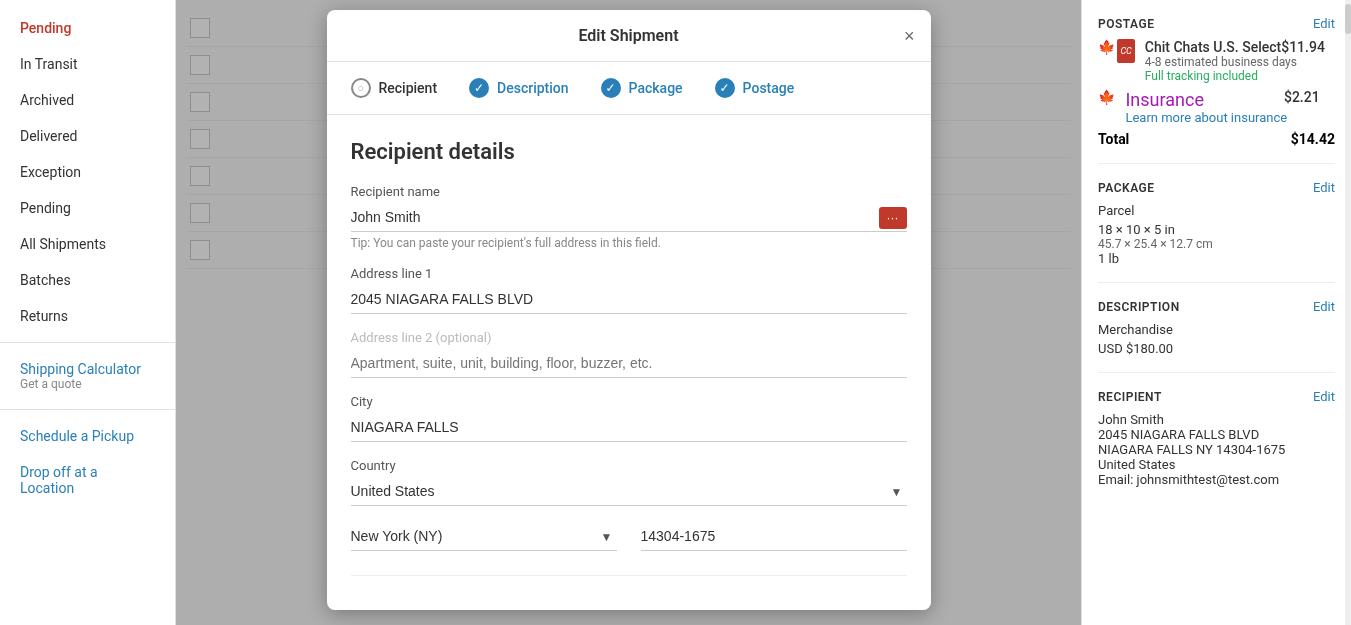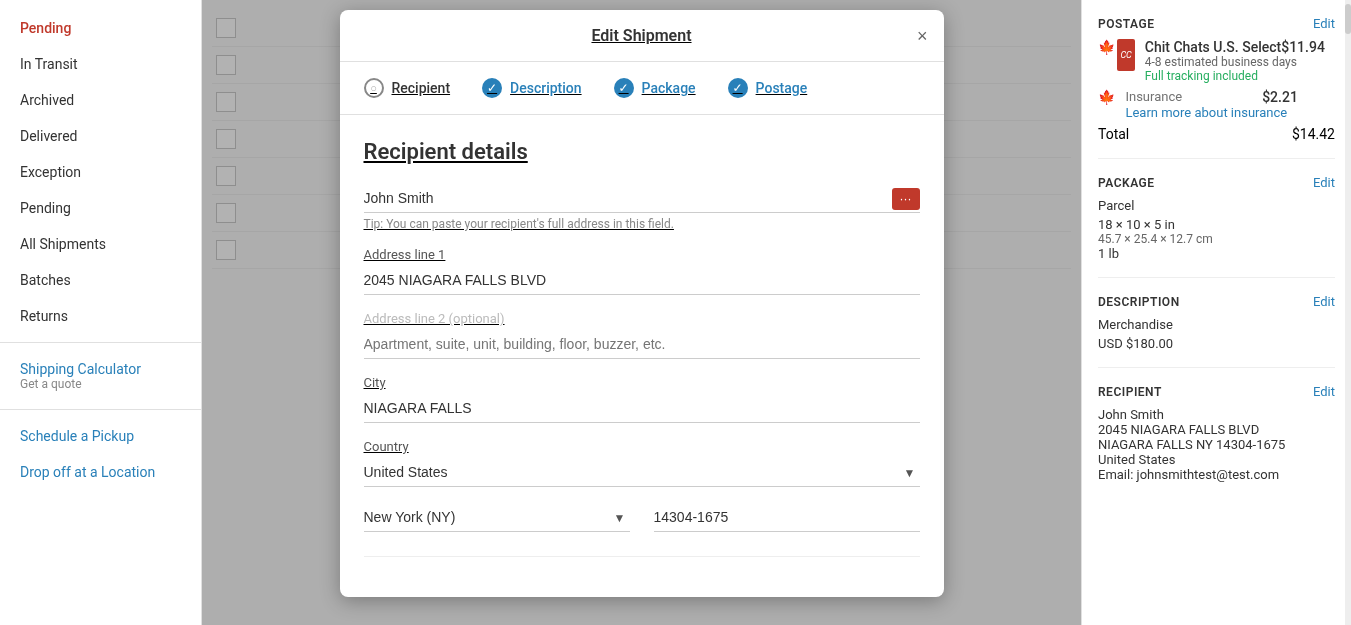--- a/index.html
+++ b/index.html
@@ -1,19 +1,19 @@
 <!DOCTYPE html>
 <html><head>
   <meta charset="utf-8">
   <style>
     * { box-sizing: border-box; margin: 0; padding: 0; }
     body { font-family: -apple-system, BlinkMacSystemFont, 'Segoe UI', Roboto, sans-serif; background: #f5f5f5; display: flex; height: 625px; overflow: hidden; }
 
     
-    .sidebar { width: 202px; background: #fff; border-right: 1px solid #e0e0e0; padding: 10px 0; flex-shrink: 0; }
+    .sidebar { width: 176px; background: #fff; border-right: 1px solid #e0e0e0; padding: 10px 0; flex-shrink: 0; }
     .sidebar-item { padding: 10px 20px; cursor: pointer; font-size: 14px; color: #333; }
     .sidebar-item.active { color: #c0392b; font-weight: 500; }
     .sidebar-item.blue { color: #2980b9; }
     .sidebar-divider { border-top: 1px solid #e0e0e0; margin: 8px 0; }
     .sidebar-sub { padding: 8px 20px; font-size: 13px; color: #666; cursor: pointer; }
 
     
     .main-area { flex: 1; position: relative; overflow: hidden; background: #f9f9f9; }
 
     
@@ -21,21 +21,21 @@
     .table-row-item { display: flex; align-items: center; padding: 8px 4px; border-bottom: 1px solid #eee; }
     .table-checkbox { width: 20px; height: 20px; border: 1px solid #ccc; background: #fff; display: inline-block; flex-shrink: 0; }
 
     
     .pay-btn { background: #555; color: #fff; border: none; padding: 8px 16px; font-size: 13px; border-radius: 3px; cursor: pointer; position: absolute; bottom: 30px; left: 0; }
 
     
     .modal-overlay { position: absolute; top: 0; left: 0; right: 0; bottom: 0; background: rgba(0,0,0,0.3); display: flex; align-items: flex-start; justify-content: center; padding-top: 10px; z-index: 10; }
 
     
-    .modal { background: #fff; border-radius: 8px; width: 604px; max-height: 600px; overflow-y: auto; box-shadow: 0 4px 20px rgba(0,0,0,0.3); position: relative; text-decoration: underline; }
+    .modal { background: #fff; border-radius: 8px; width: 604px; max-height: 600px; overflow-y: auto; box-shadow: 0 4px 20px rgba(0,0,0,0.3); position: relative; }
     .modal-header { padding: 16px 20px; border-bottom: 1px solid #e0e0e0; display: flex; align-items: center; justify-content: center; position: relative; }
     .modal-title { font-size: 16px; font-weight: 600; color: #333; }
     .modal-close { position: absolute; right: 16px; top: 50%; transform: translateY(-50%); background: none; border: none; font-size: 18px; cursor: pointer; color: #666; line-height: 1; }
 
     
     .wizard-steps { display: flex; align-items: center; padding: 16px 24px; border-bottom: 1px solid #e0e0e0; gap: 32px; }
     .wizard-step { display: flex; align-items: center; gap: 8px; font-size: 14px; }
     .wizard-step .step-icon { width: 20px; height: 20px; border-radius: 50%; display: flex; align-items: center; justify-content: center; font-size: 11px; }
     .wizard-step.current .step-icon { border: 2px solid #aaa; color: #aaa; }
     .wizard-step.done .step-icon { background: #2980b9; color: #fff; font-size: 12px; }
@@ -67,22 +67,22 @@
     .right-panel { width: 270px; background: #fff; border-left: 1px solid #e0e0e0; padding: 16px; overflow-y: auto; flex-shrink: 0; position: relative; }
     .panel-section { margin-bottom: 16px; padding-bottom: 16px; border-bottom: 1px solid #eee; }
     .panel-row { display: flex; justify-content: space-between; align-items: center; margin-bottom: 8px; }
     .panel-section-title { font-size: 12px; font-weight: 600; color: #333; text-transform: uppercase; letter-spacing: 0.5px; }
     .panel-edit-link { color: #2980b9; font-size: 13px; cursor: pointer; text-decoration: none; }
     .panel-item { display: flex; gap: 10px; align-items: flex-start; margin-bottom: 6px; }
     .carrier-name { font-size: 14px; font-weight: 500; color: #333; }
     .carrier-meta { font-size: 12px; color: #666; }
     .carrier-tracking { font-size: 12px; color: #27ae60; }
     .price { font-size: 14px; color: #333; font-weight: 500; }
-    .panel-label { font-size: 13px; color: #737373; }
-    .total-row { display: flex; justify-content: space-between; font-weight: 400; font-size: 14px; margin-top: 4px; }
+    .panel-label { font-size: 18px; color: #a21caf; }
+    .total-row { display: flex; justify-content: space-between; font-weight: 700; font-size: 14px; margin-top: 4px; }
     .bullet-item { font-size: 13px; color: #333; padding-left: 12px; }
     .bullet-item::before { content: "• "; }
     .insurance-link { color: #2980b9; font-size: 13px; cursor: pointer; }
     .panel-text { font-size: 13px; color: #333; }
 
     
     .right-panel::-webkit-scrollbar { width: 6px; }
     .right-panel::-webkit-scrollbar-track { background: #f0f0f0; }
     .right-panel::-webkit-scrollbar-thumb { background: #ccc; border-radius: 3px; }
 
@@ -164,20 +164,21 @@
         <div class="wizard-step done">
           <span class="step-icon">✓</span>
           <span class="step-label">Postage</span>
         </div>
       </div>
 
       <div class="modal-body">
         <div class="section-title">Recipient details</div>
 
         <div class="form-group">
+          <label class="form-label">Recipient name</label>
           <div class="input-with-icon">
             <input type="text" class="form-input" value="John Smith" style="">
             <button class="input-icon-btn">···</button>
           </div>
           <div class="form-hint">Tip: You can paste your recipient's full address in this field.</div>
         </div>
 
         <div class="form-group">
           <label class="form-label">Address line 1</label>
           <input type="text" class="form-input" value="2045 NIAGARA FALLS BLVD" style="">
@@ -233,21 +234,21 @@
 <div class="right-panel">
 
   <div class="panel-section">
     <div class="panel-row">
       <span class="panel-section-title">POSTAGE</span>
       <a class="panel-edit-link">Edit</a>
     </div>
     <div class="panel-item">
       <div style="display:flex;gap:2px;flex-shrink:0;">
         <span class="canada-leaf">🍁</span>
-        <span style="background:#c0392b;color:#fff;font-size:9px;padding:1px 3px;border-radius:2px;height:32px;display:inline-flex;align-items:center;font-style:italic;">CC</span>
+        <span style="background:#c0392b;color:#fff;font-size:9px;padding:1px 3px;border-radius:2px;height:24px;display:inline-flex;align-items:center;font-style:italic;">CC</span>
       </div>
       <div>
         <div style="display:flex;justify-content:space-between;">
           <span class="carrier-name">Chit Chats U.S. Select</span>
           <span class="price">$11.94</span>
         </div>
         <div class="carrier-meta">4-8 estimated business days</div>
         <div class="carrier-tracking">Full tracking included</div>
       </div>
     </div>

